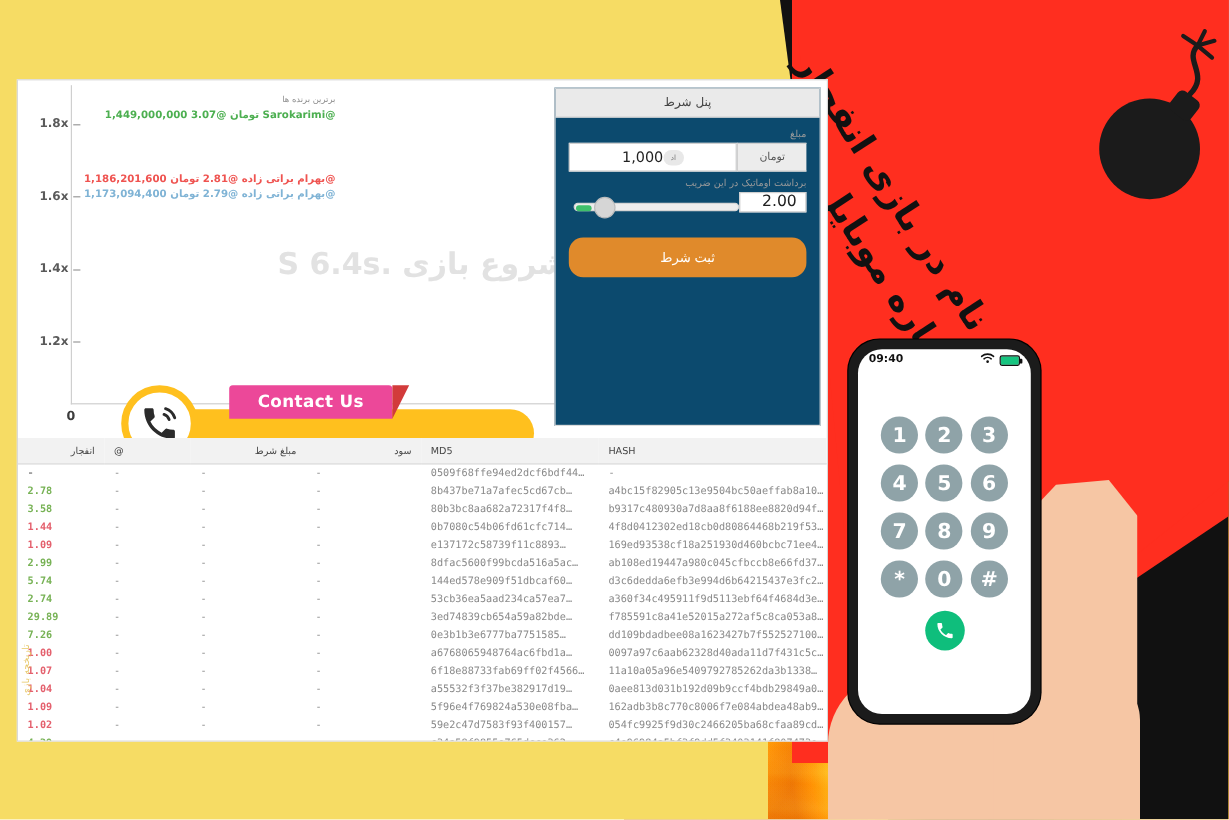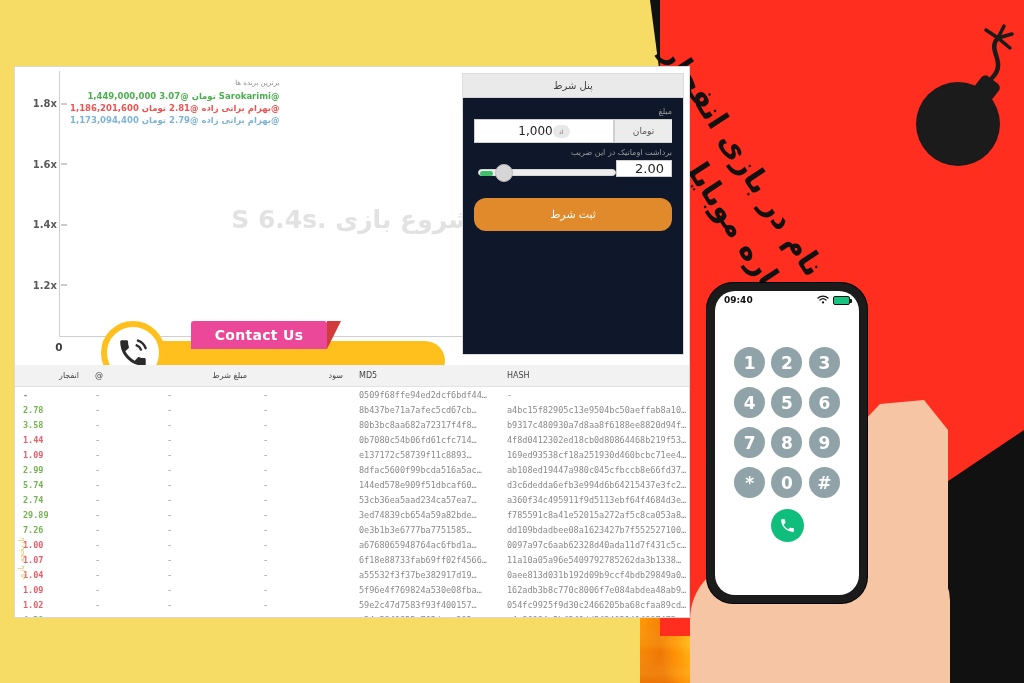--- a/index.html
+++ b/index.html
@@ -150,21 +150,21 @@
 
   
   .chart-wrap { position: relative; height: 296px; }
   .winners {
     position: absolute; left: 55px; top: 12px;
     direction: rtl; text-align: right; line-height: 1.42;
     font-size: 8.5px; font-weight: bold; white-space: nowrap;
   }
   .winners .hdr { color: #8d8d8d; font-size: 7px; font-weight: normal; margin-bottom: 1px; }
   .w1 { color: #4CAF50; }
-  .w2 { color: #EF5350; }
+  .w2 { color: #EF5350; margin-top: 42px; }
   .w3 { color: #7FB3D5; }
 
   .axis-y {
     position: absolute; left: 12px; top: 0; width: 30px; height: 278px;
   }
   .ytick {
     position: absolute; right: 0; font-size: 10px; color: #5a5a5a; font-weight: bold;
     transform: translateY(-50%);
   }
   .ytick::after {
@@ -206,21 +206,21 @@
   }
   .cb-circle {
     position: absolute; left: 12px; top: 8px; width: 64px; height: 64px;
     border-radius: 50%; background: #fff; border: 6px solid #FFC01E;
     display: flex; align-items: center; justify-content: center;
   }
 
   
   .bet-panel {
     position: absolute; left: 447px; top: 6px; width: 222px; height: 282px;
-    background: #0f172a; border: 1px solid #dcdcdc;
+    background: #0c4a6e; border: 1px solid #dcdcdc;
   }
   .bp-title {
     height: 24px; background: #eaeaea; border-bottom: 1px solid #d5d5d5;
     display: flex; align-items: center; justify-content: center;
     font-size: 10px; color: #444; direction: rtl;
   }
   .bp-body { padding: 9px 11px; direction: rtl; }
   .bp-label { font-size: 8px; color: #9b9b9b; margin-bottom: 3px; text-align: right; }
   .bp-row { display: flex; height: 24px; }
   .bp-input {

